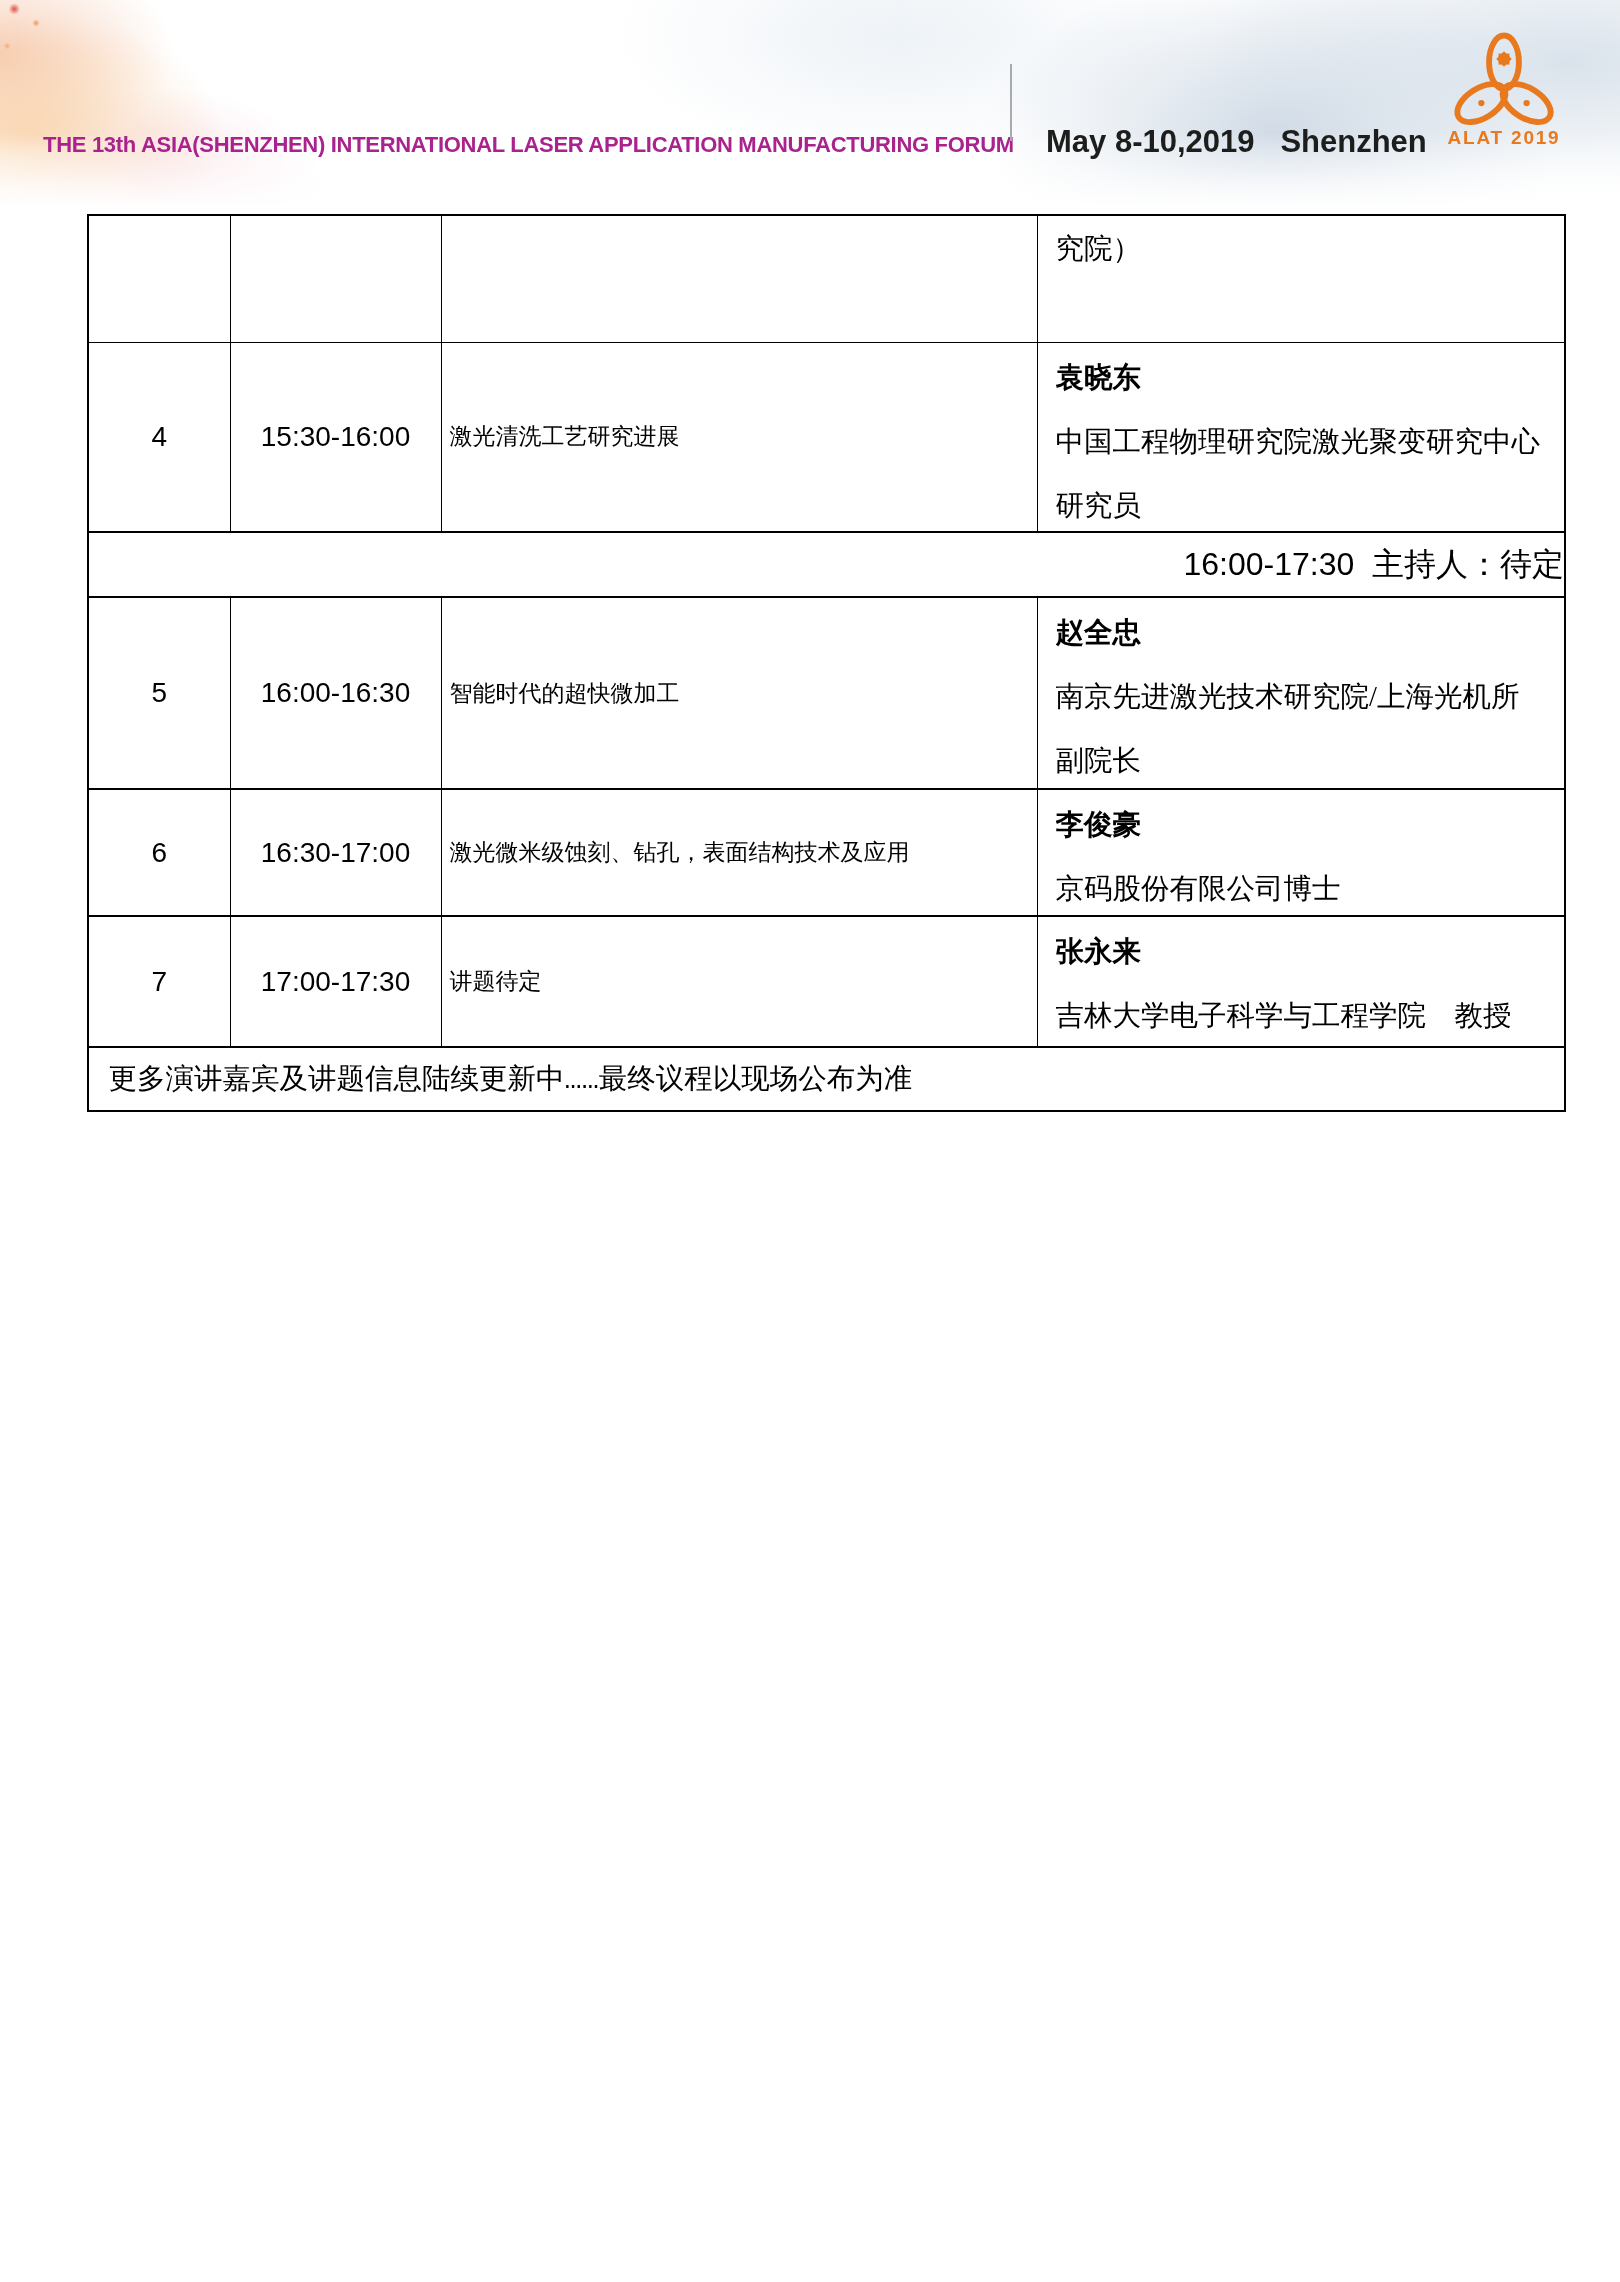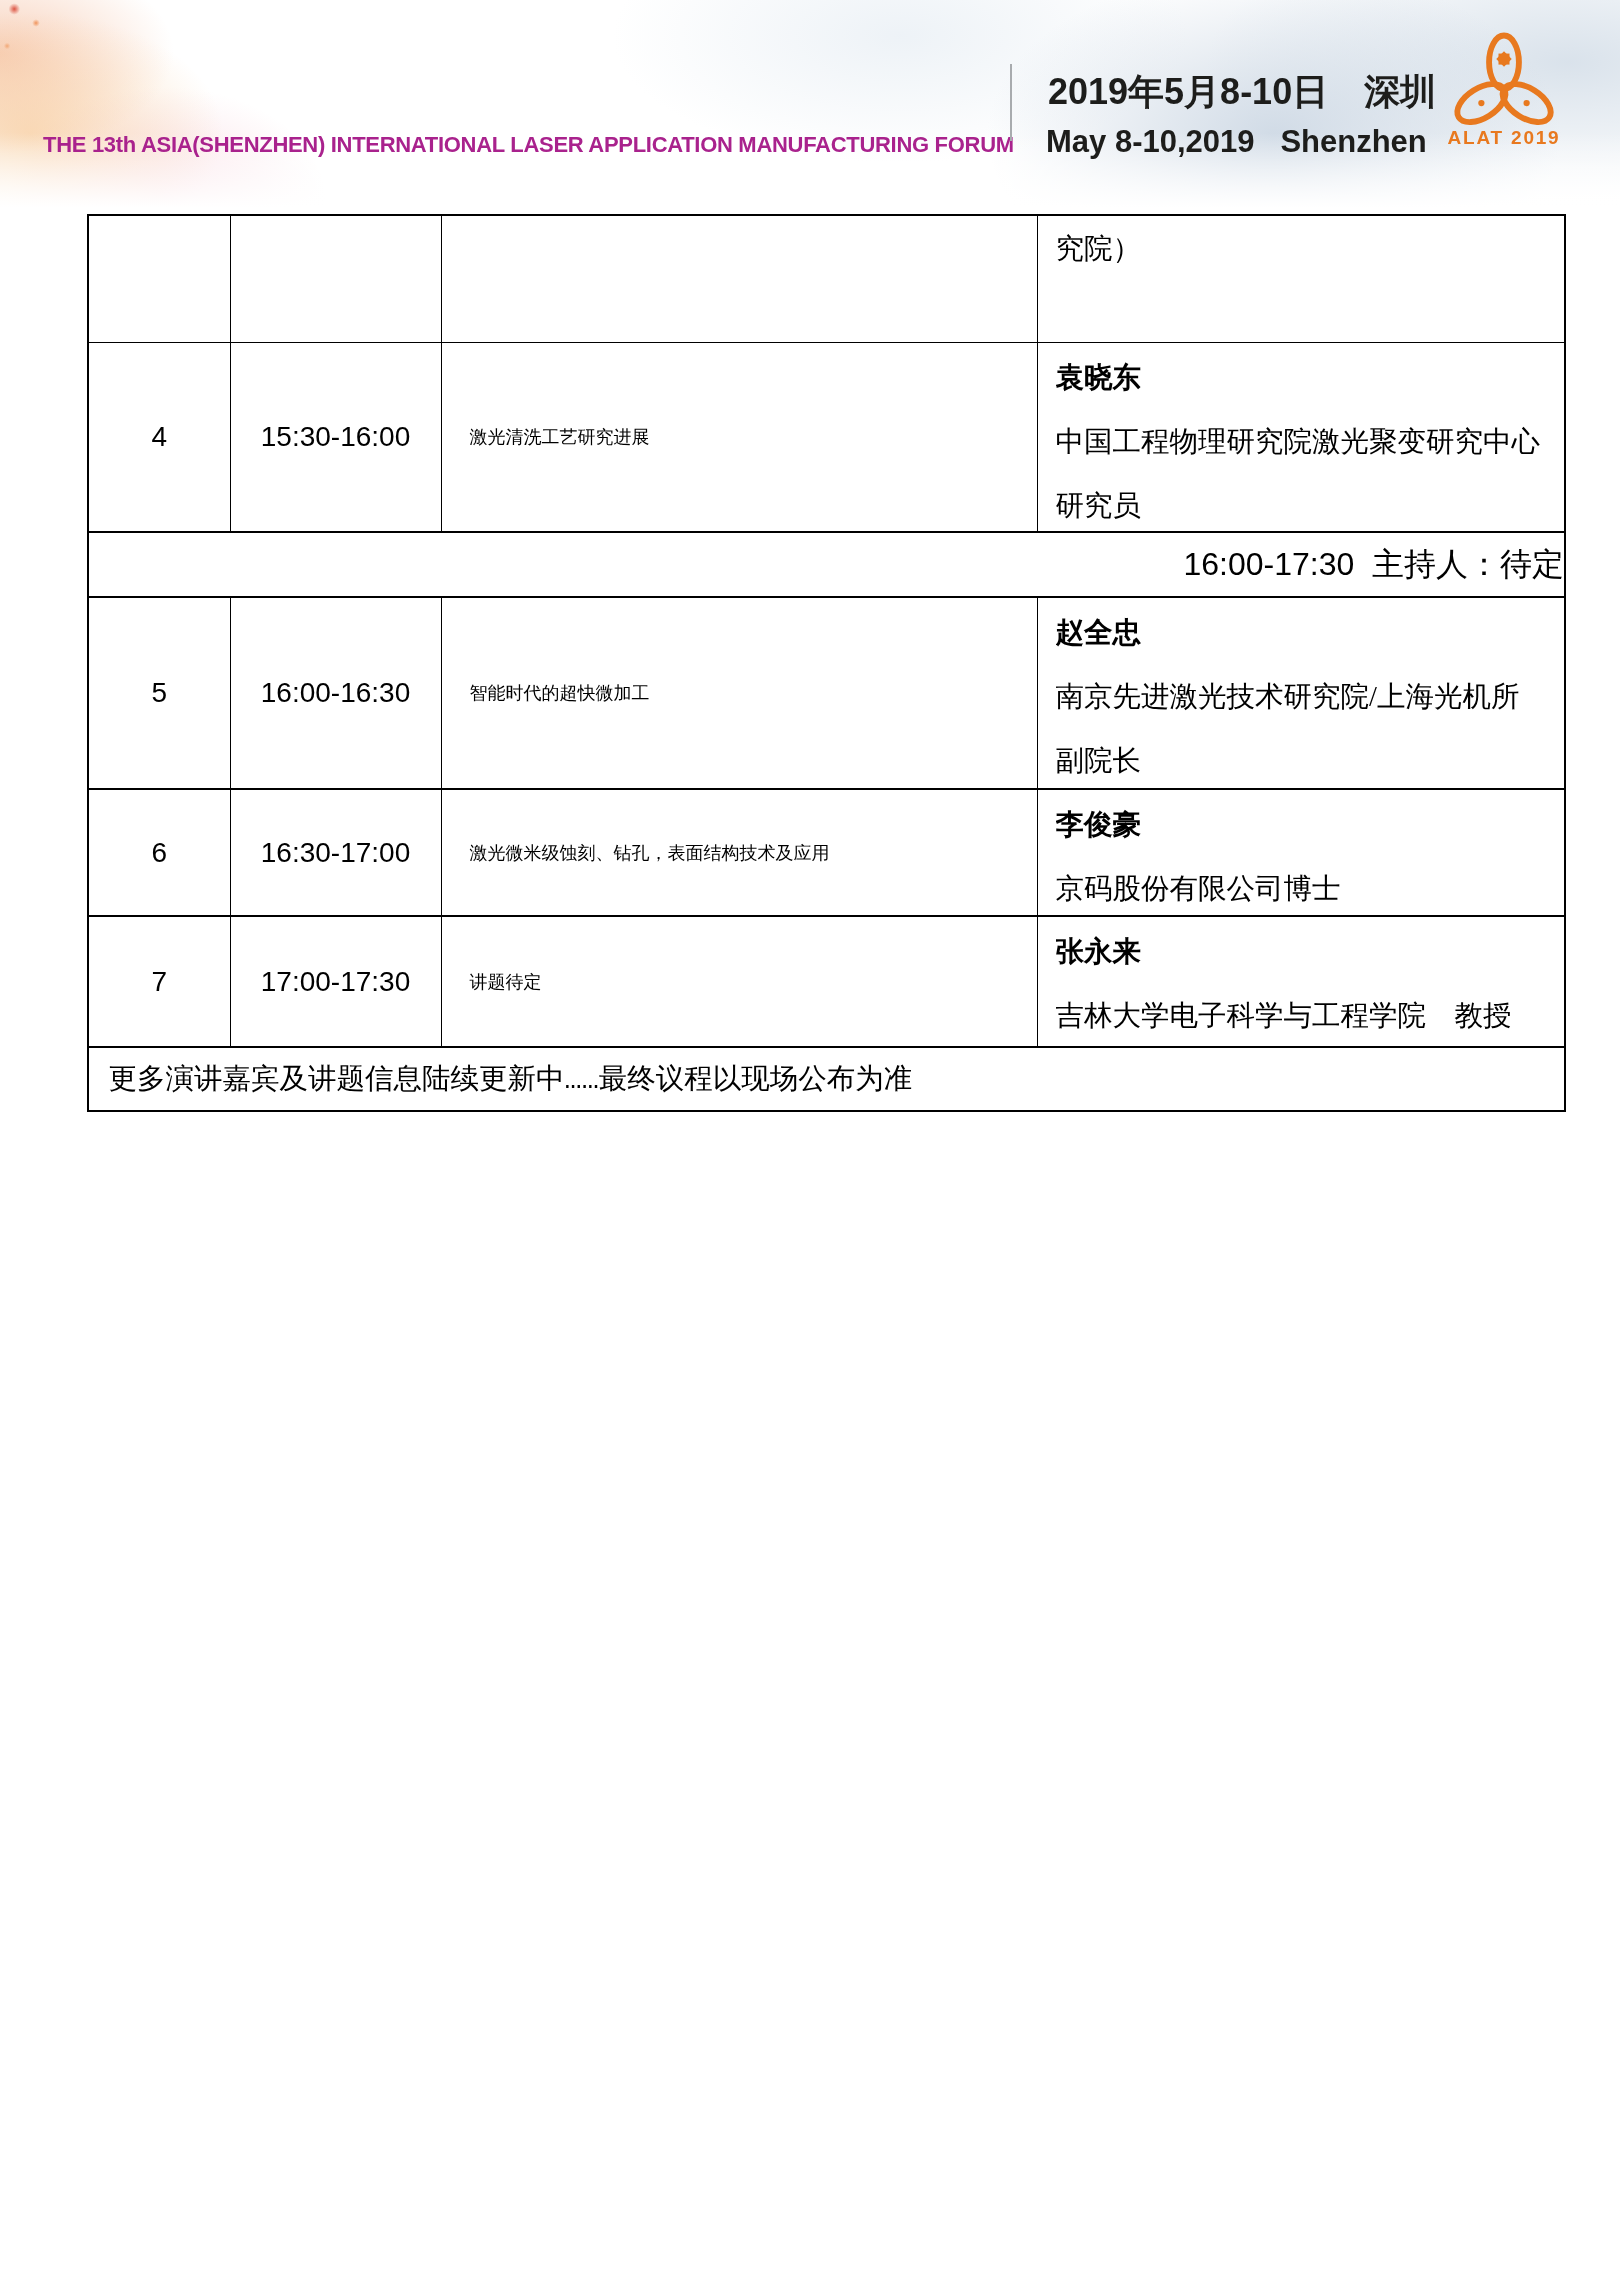--- a/index.html
+++ b/index.html
@@ -72,21 +72,21 @@
 
   .rh143{height:127px} .rh213{height:190px} .rh73{height:65px}
   .rh216{height:192px} .rh147{height:131px} .rh72{height:64px}
 
   .c-num, .c-time {
     font-family:"Liberation Sans", sans-serif;
     font-size:28px; text-align:center;
   }
   .c-topic {
     font-family:Liberation Mono, monospace;
-    font-size:18px; padding-left:28px;
+    font-size:23px; padding-left:8px;
   }
   .c-speaker { vertical-align:top; padding:0 7.1px 0 18px; }
   .sp-inner {
     font-family:"Liberation Serif", serif;
     font-size:28.5px; line-height:64px; overflow:hidden;
   }
   .sph138{height:123px} .sph203{height:181px} .sph206{height:184px}
   .sph135{height:120px} .sph139{height:124px}
   .sp-name { font-weight:bold; }
   .sp-line { white-space:pre; }
@@ -101,21 +101,20 @@
   }
 </style>
 </head>
 <body>
 
 <div class="page">
 
   <div class="header">
     <div class="title-en">THE 13th ASIA(SHENZHEN) INTERNATIONAL LASER APPLICATION MANUFACTURING FORUM</div>
     <div class="header-divider"></div>
-    <div class="date-cn">2019年5月8-10日　深圳</div>
     <div class="date-en">May 8-10,2019   Shenzhen</div>
 
     <div class="logo">
       <svg width="110" height="95" viewBox="0 0 140 120" aria-hidden="true">
         <g stroke="#E8791F" stroke-width="7.5" fill="none">
           <ellipse cx="70" cy="38" rx="19" ry="34"></ellipse>
           <ellipse cx="70" cy="38" rx="19" ry="34" transform="rotate(122 70 72)"></ellipse>
           <ellipse cx="70" cy="38" rx="19" ry="34" transform="rotate(-122 70 72)"></ellipse>
         </g>
         <g fill="#E8791F">

